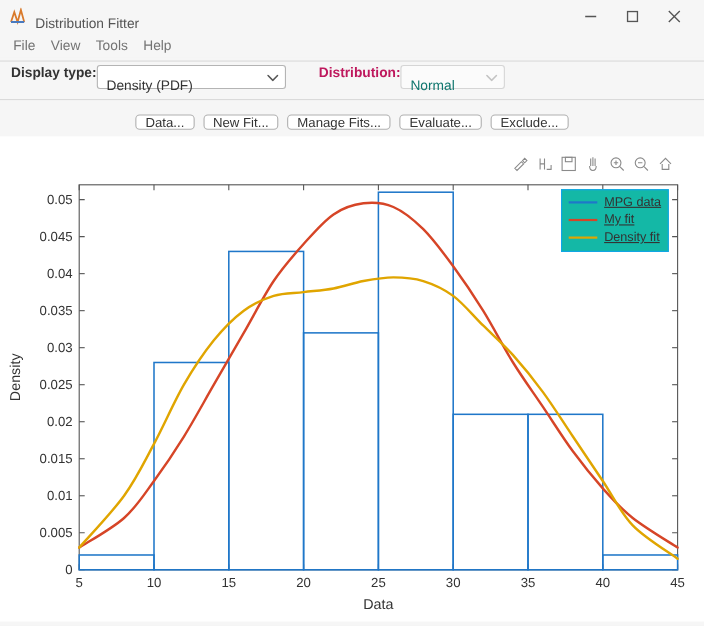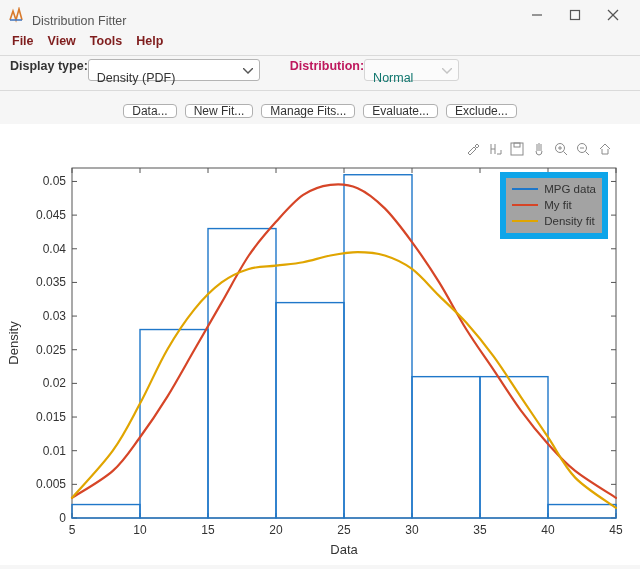--- a/index.html
+++ b/index.html
@@ -7,21 +7,21 @@
 
   
   .titlebar { height: 30px; display: flex; align-items: center; padding: 0 8px; background: #f6f6f6; }
   .titlebar .logo { width: 16px; height: 16px; margin-right: 8px; }
   .titlebar .title { flex: 1; font-size: 12.5px; color: #555; margin-top: 12px; }
   .win-btn { width: 38px; height: 30px; display: flex; align-items: center; justify-content: center; color: #555; }
   .win-btn svg { pointer-events: none; }
 
   
   .menubar { height: 22px; display: flex; align-items: center; padding: 0 6px; gap: 2px; background: #f6f6f6; }
-  .menubar .mi { padding: 2px 6px; font-size: 12.5px; color: #7f1d1d; cursor: default; font-weight: bold; }
+  .menubar .mi { padding: 2px 6px; font-size: 12.5px; color: #737373; cursor: default; }
 
   
   .hline { height: 1px; background: #dadada; margin: 3px 0; }
 
   
   .opts { height: 28px; display: flex; padding: 0 10px; gap: 0; font-size: 12.5px; }
   .opts .lbl { font-weight: 700; color: #333; }
   .opts .lbl.dis { font-weight: 700; color: #be185d; }
   .select { position: relative; height: 22px; border: 1px solid #b4b4b4; border-radius: 3px; background: #fff; display: flex; align-items: center; padding: 16px 24px 0 8px; min-width: 150px; }
   .select.dis { color: #0f766e; border-color: #d5d5d5; background: #fbfbfb; min-width: 95px; }
@@ -34,21 +34,21 @@
 
   
   .chart-wrap { position: absolute; left: 0; right: 0; top: 124px; bottom: 4px; background: #fff; }
 
   
   .axtools { position: absolute; top: 140px; right: 26px; display: flex; gap: 4px; }
   .axtool { width: 18px; height: 18px; display: flex; align-items: center; justify-content: center; color: #8a8a8a; }
   .axtool svg { display: block; }
 
   
-  .legend { position: absolute; border: 6px solid #0ea5e9; background: #a3a3a3; padding: 3px 6px 4px 6px; font-size: 11.5px; }
+  .legend { position: absolute; border: 1px solid #0ea5e9; background: #14b8a6; padding: 3px 6px 4px 6px; font-size: 11.5px; text-decoration: underline; }
   .legend .row { display: flex; align-items: center; gap: 6px; height: 16px; }
   .legend .swatch { width: 26px; height: 0; border-top-width: 2px; border-top-style: solid; }
 </style>
 </head>
 <body>
 
 <div class="titlebar">
   <span class="logo">
     <svg width="16" height="16" viewBox="0 0 16 16">
       <rect x="0" y="0" width="16" height="16" fill="none"></rect>

